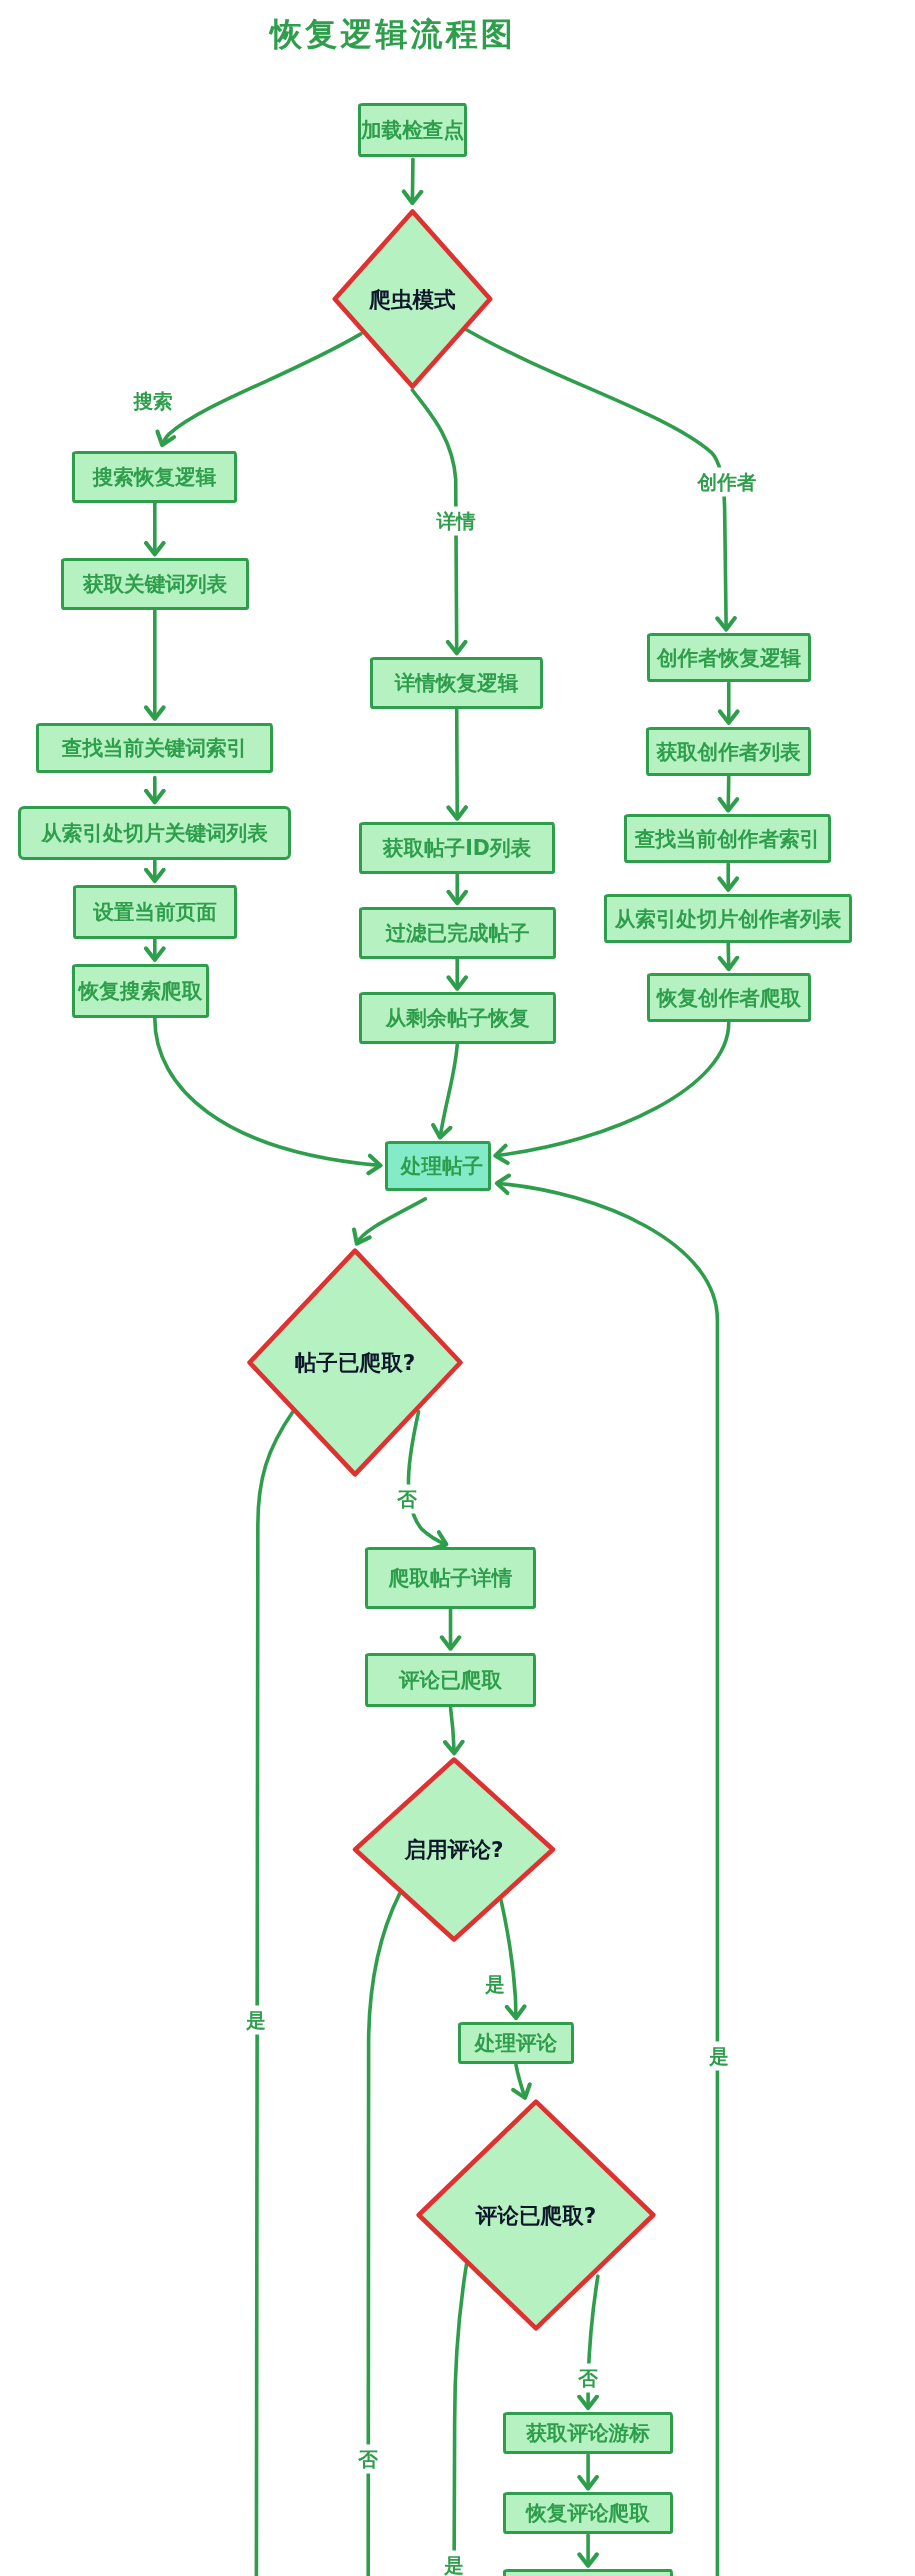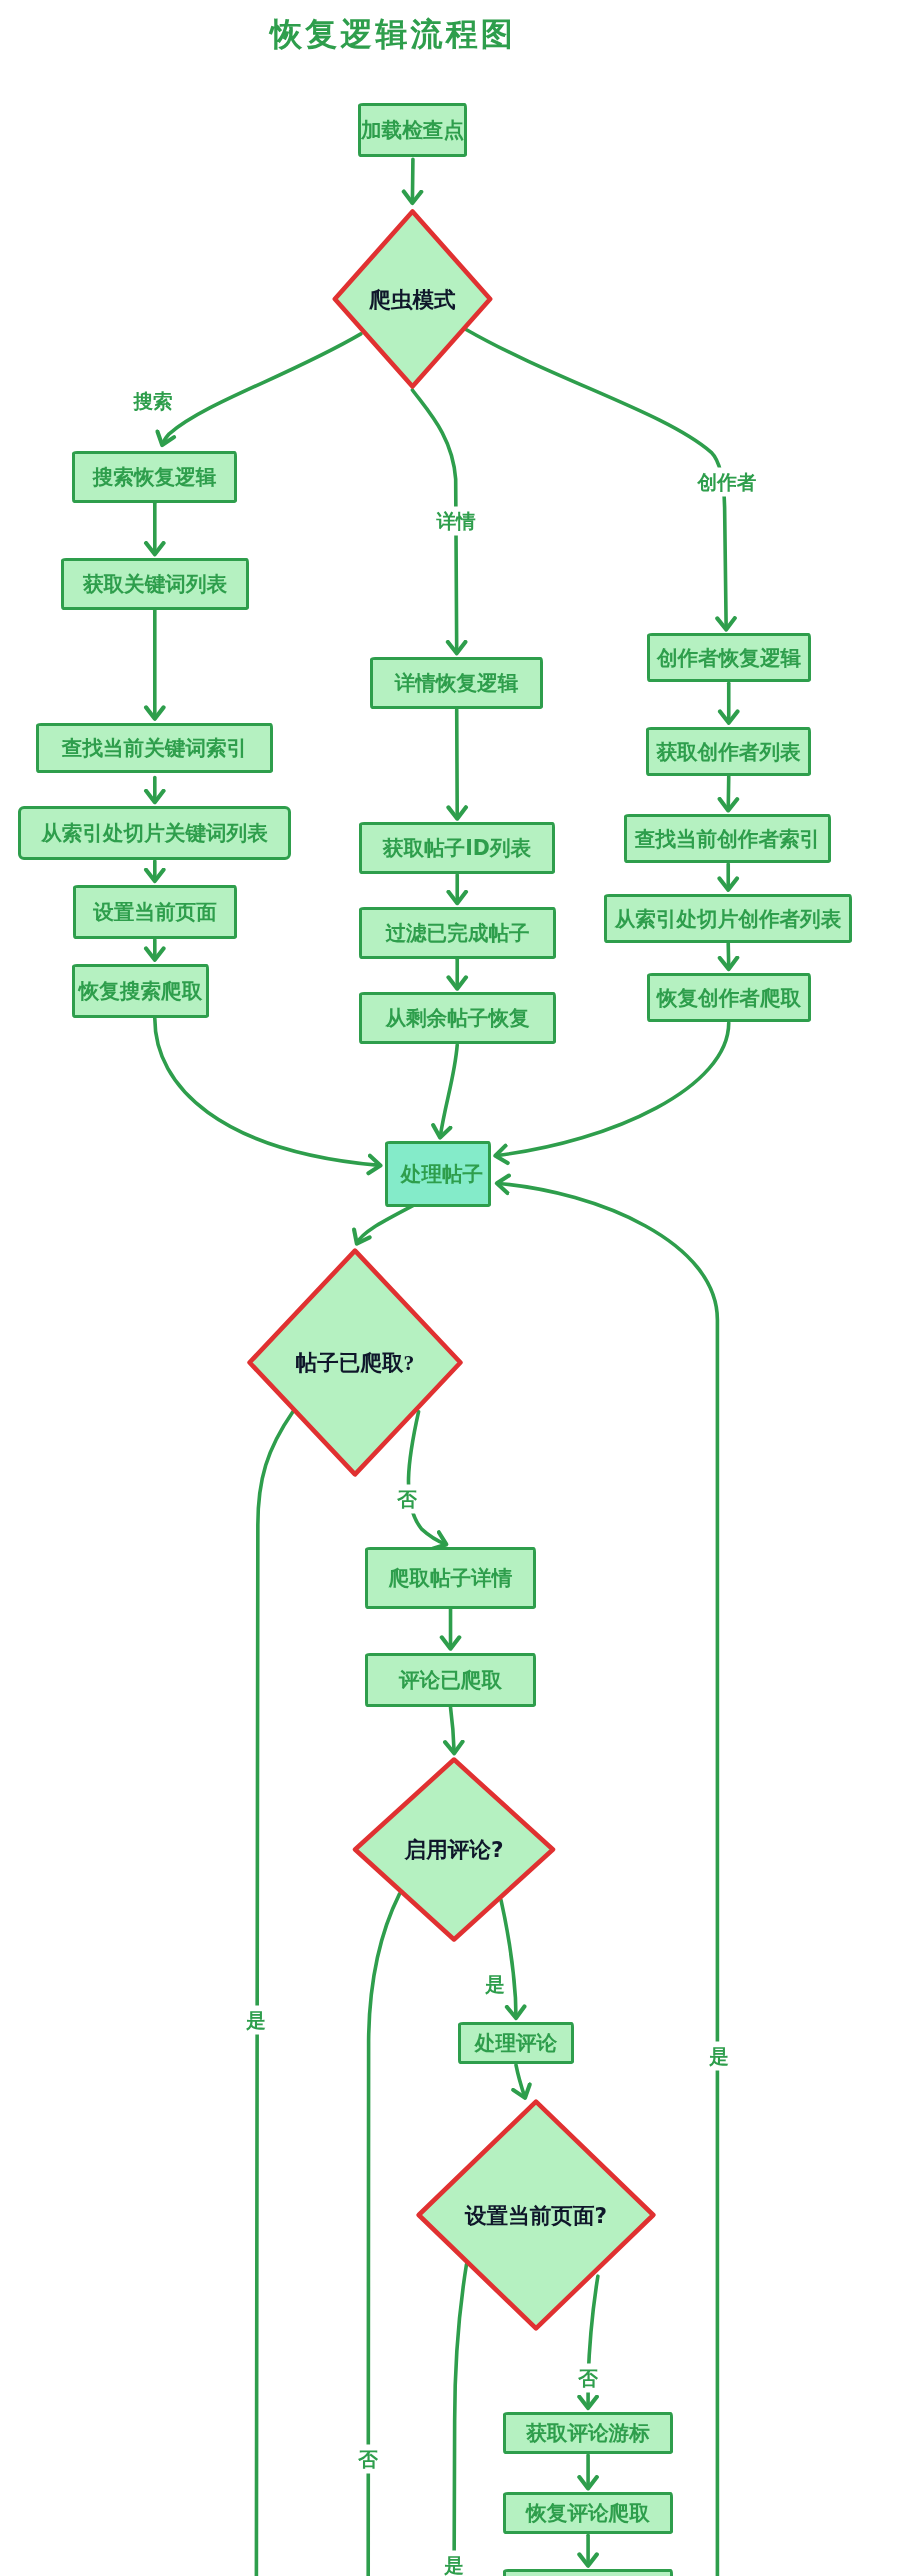--- a/index.html
+++ b/index.html
@@ -83,41 +83,41 @@
     <div class="node" style="left: 72px; top: 964px; width: 137px; height: 54px;">恢复搜索爬取</div>
     <div class="node" style="left: 370px; top: 657px; width: 173px; height: 52px;">详情恢复逻辑</div>
     <div class="node" style="left: 359px; top: 822px; width: 196px; height: 52px;">获取帖子ID列表</div>
     <div class="node" style="left: 359px; top: 907px; width: 197px; height: 52px;">过滤已完成帖子</div>
     <div class="node" style="left: 359px; top: 992px; width: 197px; height: 52px;">从剩余帖子恢复</div>
     <div class="node" style="left: 647px; top: 633px; width: 164px; height: 49px;">创作者恢复逻辑</div>
     <div class="node" style="left: 646px; top: 727px; width: 165px; height: 49px;">获取创作者列表</div>
     <div class="node" style="left: 624px; top: 814px; width: 207px; height: 49px;">查找当前创作者索引</div>
     <div class="node" style="left: 604px; top: 894px; width: 248px; height: 49px;">从索引处切片创作者列表</div>
     <div class="node" style="left: 647px; top: 973px; width: 164px; height: 49px;">恢复创作者爬取</div>
-    <div class="node highlight" style="left: 385px; top: 1141px; width: 106px; height: 66px; padding-left: 8px;">处理帖子</div>
-    <div class="diamond" style="left: 247px; top: 1248px; width: 216px; height: 229px; font-family: Liberation Serif, serif;">
+    <div class="node highlight" style="left: 385px; top: 1141px; width: 106px; height: 50px; padding-left: 8px;">处理帖子</div>
+    <div class="diamond" style="left: 247px; top: 1248px; width: 216px; height: 229px;">
       <svg width="216" height="229" viewBox="0 0 420 445">
         <polygon points="210,5 415,222.5 210,440 5,222.5" fill="#b5f1c1" stroke="#e03131" stroke-width="9" stroke-linejoin="round"></polygon>
       </svg>
       <div class="dlabel">帖子已爬取?</div>
     </div>
     <div class="node" style="left: 365px; top: 1547px; width: 171px; height: 62px;">爬取帖子详情</div>
     <div class="node" style="left: 365px; top: 1653px; width: 171px; height: 54px;">评论已爬取</div>
     <div class="diamond" style="left: 352px; top: 1757px; width: 204px; height: 185px;">
       <svg width="204" height="185" viewBox="0 0 395 360">
         <polygon points="197.5,5 390,180 197.5,355 5,180" fill="#b5f1c1" stroke="#e03131" stroke-width="9" stroke-linejoin="round"></polygon>
       </svg>
       <div class="dlabel">启用评论?</div>
     </div>
     <div class="node" style="left: 458px; top: 2022px; width: 116px; height: 42px;">处理评论</div>
     <div class="diamond" style="left: 416px; top: 2099px; width: 240px; height: 232px;">
       <svg width="240" height="232" viewBox="0 0 465 450">
         <polygon points="232.5,5 460,225 232.5,445 5,225" fill="#b5f1c1" stroke="#e03131" stroke-width="9" stroke-linejoin="round"></polygon>
       </svg>
-      <div class="dlabel">设置当前页面?</div>
+      <div class="dlabel">评论已爬取?</div>
     </div>
     <div class="node" style="left: 503px; top: 2412px; width: 170px; height: 42px;">获取评论游标</div>
     <div class="node" style="left: 503px; top: 2492px; width: 170px; height: 42px;">恢复评论爬取</div>
     <div class="node" style="left: 503px; top: 2569px; width: 170px; height: 42px;">更新评论状态</div>
     <div class="edge-label" style="left: 153px; top: 401px;">搜索</div>
     <div class="edge-label" style="left: 456px; top: 521px;">详情</div>
     <div class="edge-label" style="left: 727px; top: 482px;">创作者</div>
     <div class="edge-label" style="left: 407px; top: 1499px;">否</div>
     <div class="edge-label" style="left: 256px; top: 2020px;">是</div>
     <div class="edge-label" style="left: 495px; top: 1984px;">是</div>

